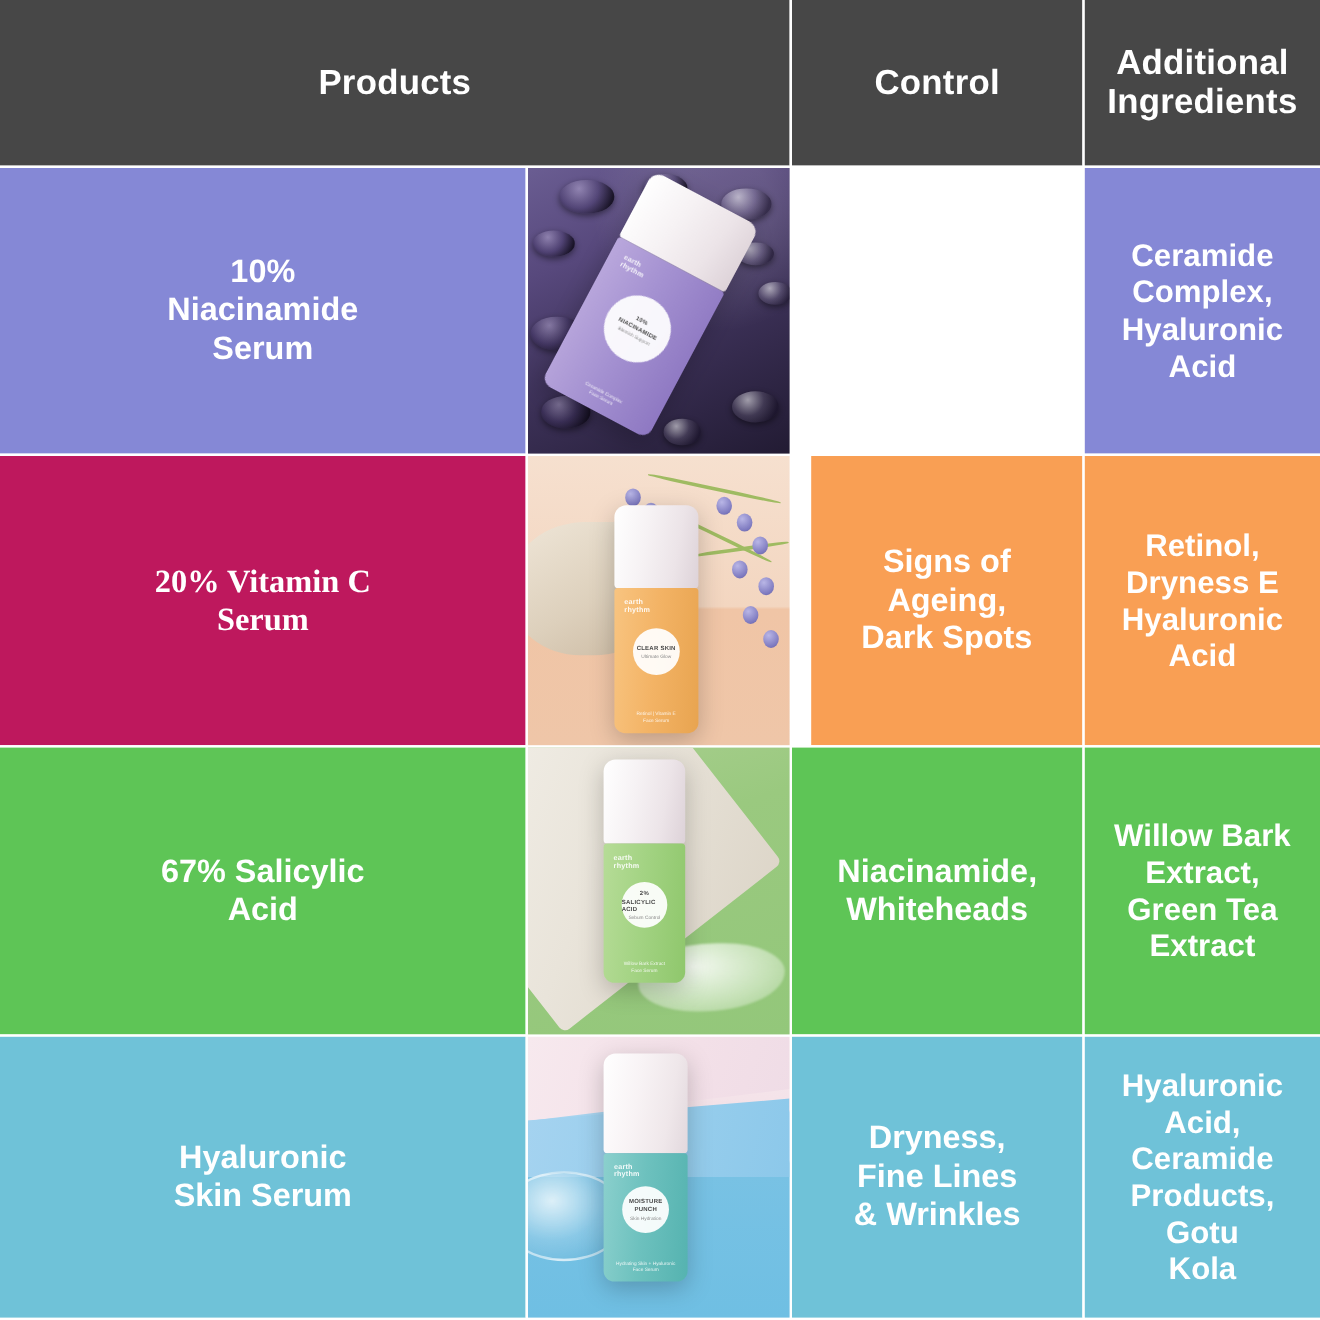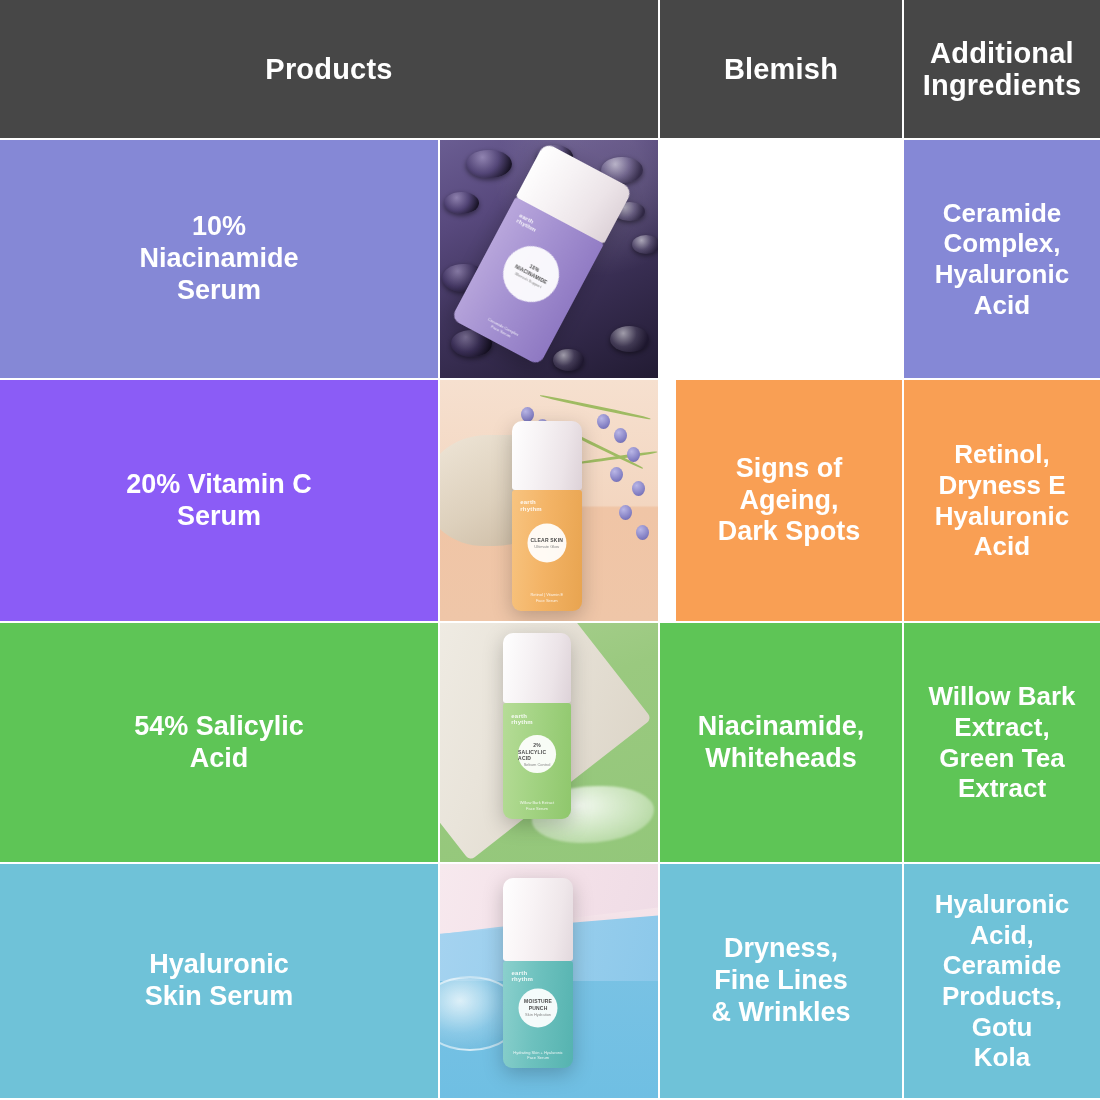--- a/index.html
+++ b/index.html
@@ -254,21 +254,21 @@
   .b4 .cap  { height: 44%; background: linear-gradient(100deg, #ffffff 0%, #f8f3f5 40%, #efe7ea 75%, #e2d8dd 100%); }
   .b4 .body { height: 56%; background: linear-gradient(95deg, #8bd0cd 0%, #6dc1be 46%, #55b3b0 100%); }
 </style>
 </head>
 <body>
 
 <div class="comparison-table">
 
   <div class="hdr hdr-products">Products</div>
   <div class="vdiv" style="grid-column:4; grid-row:1;"></div>
-  <div class="hdr hdr-concern">Blemish</div>
+  <div class="hdr hdr-concern">Control</div>
   <div class="vdiv" style="grid-column:6; grid-row:1;"></div>
   <div class="hdr hdr-ingred">Additional
 Ingredients</div>
   <div class="vdiv" style="grid-column:8; grid-row:1;"></div>
 
   <div class="hdiv" style="grid-row:2;"></div>
 
   <div class="cell name" style="grid-column:1; grid-row:3; background:#8588d6;">10%
 Niacinamide
 Serum</div>
@@ -300,21 +300,21 @@
   </div>
   <div class="vdiv" style="grid-column:4; grid-row:3;"></div>
   <div class="vdiv" style="grid-column:6; grid-row:3;"></div>
   <div class="cell ingr" style="grid-column:7; grid-row:3; background:#8588d6;">Ceramide
 Complex,
 Hyaluronic Acid</div>
   <div class="vdiv" style="grid-column:8; grid-row:3;"></div>
 
   <div class="hdiv" style="grid-row:4;"></div>
 
-  <div class="cell name" style="grid-column:1; grid-row:5; background:#8b5cf6;">20% Vitamin C
+  <div class="cell name" style="grid-column:1; grid-row:5; background:#be185d;font-family:Liberation Serif, serif;">20% Vitamin C
 Serum</div>
   <div class="vdiv" style="grid-column:2; grid-row:5;"></div>
   <div class="photo ph2" style="grid-column:3; grid-row:5;">
     <span class="stone"></span>
     <span class="stem" style="left:46%;top:6%;width:52%;height:3px;transform:rotate(12deg);"></span>
     <span class="stem" style="left:52%;top:18%;width:46%;height:3px;transform:rotate(26deg);"></span>
     <span class="stem" style="left:62%;top:34%;width:38%;height:3px;transform:rotate(-8deg);"></span>
     <span class="bud" style="left:37%;top:11%;"></span>
     <span class="bud" style="left:44%;top:16%;"></span>
     <span class="bud" style="left:40%;top:22%;"></span>
@@ -342,21 +342,21 @@
 Ageing,
 Dark Spots</div>
   <div class="vdiv" style="grid-column:6; grid-row:5;"></div>
   <div class="cell ingr" style="grid-column:7; grid-row:5; background:#f99f54;">Retinol,
 Dryness E
 Hyaluronic Acid</div>
   <div class="vdiv" style="grid-column:8; grid-row:5;"></div>
 
   <div class="hdiv" style="grid-row:6;"></div>
 
-  <div class="cell name" style="grid-column:1; grid-row:7; background:#5ec556;">54% Salicylic
+  <div class="cell name" style="grid-column:1; grid-row:7; background:#5ec556;">67% Salicylic
 Acid</div>
   <div class="vdiv" style="grid-column:2; grid-row:7;"></div>
   <div class="photo ph3" style="grid-column:3; grid-row:7;">
     <span class="towel"></span>
     <span class="gel"></span>
     <div class="bottle b3">
       <div class="cap"></div>
       <div class="body">
         <div class="brand"><span>earth</span><br><span>rhythm</span></div>
         <div class="badge">

